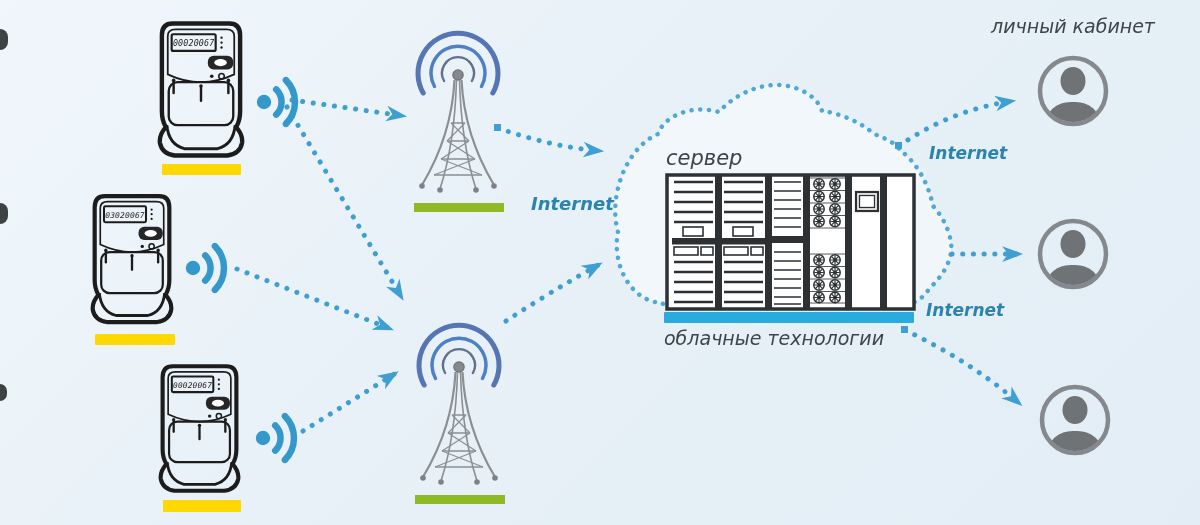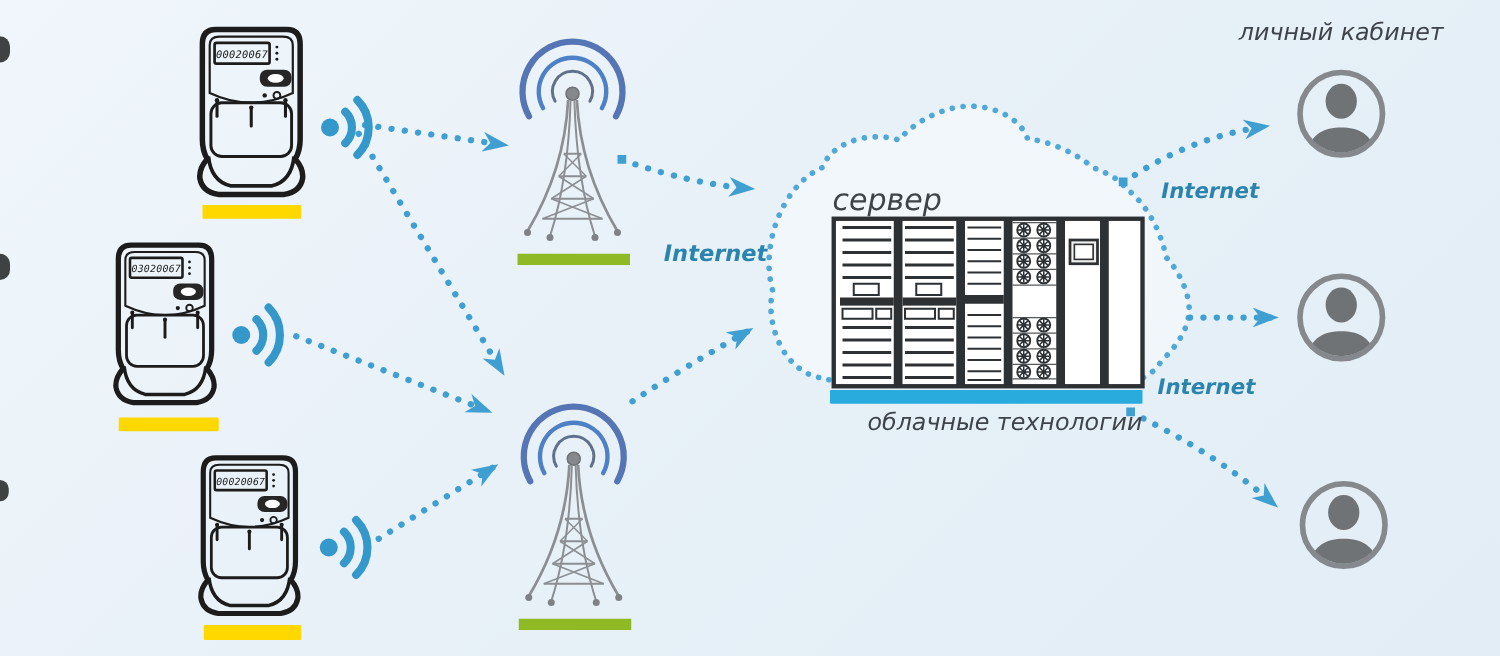--- a/index.html
+++ b/index.html
@@ -272,20 +272,20 @@
     <g clip-path="url(#uc3)" fill="var(--user-gray)">
       <ellipse cx="40" cy="30" rx="12.5" ry="14"></ellipse>
       <path d="M12,80 C12,58 24,51 40,51 C56,51 68,58 68,80 Z"></path>
     </g>
   </svg>
 
   <div class="lbl lbl-dark" style="left:987px;top:15px;width:172px;text-align:center;font-size:19px">личный кабинет</div>
   <div class="lbl lbl-blue" style="left:531px;top:193px;font-size:18px">Internet</div>
   <div class="lbl lbl-blue" style="left:929px;top:143px;font-size:17px">Internet</div>
   <div class="lbl lbl-blue" style="left:926px;top:300px;font-size:17px">Internet</div>
-  <div class="lbl lbl-dark" style="left:666px;top:146px;font-size:24px">сервер</div>
-  <div class="lbl lbl-dark" style="left:664px;top:327px;width:250px;text-align:right;font-size:19px">облачные технологии</div>
+  <div class="lbl lbl-dark" style="left:666px;top:146px;font-size:21px">сервер</div>
+  <div class="lbl lbl-dark" style="left:664px;top:327px;width:250px;text-align:left;font-size:19px">облачные технологии</div>
 
   <div class="edge-art" style="top:29px;width:8px;height:21px"></div>
   <div class="edge-art" style="top:203px;width:8px;height:21px"></div>
   <div class="edge-art" style="top:384px;width:7px;height:17px"></div>
 
 </div>
 
 </body></html>

